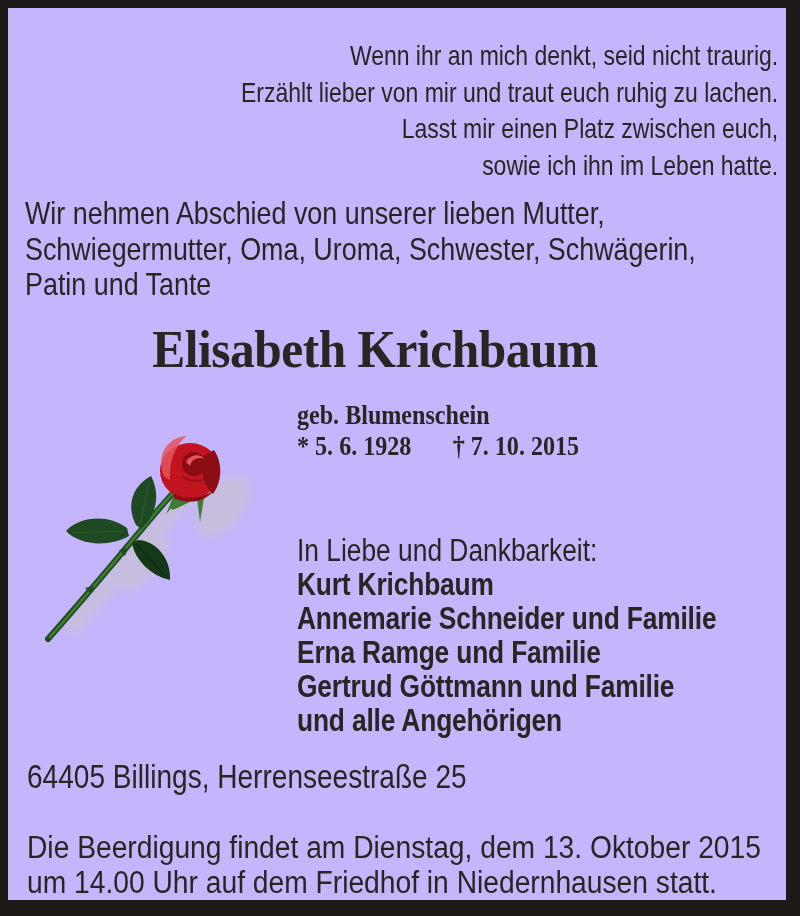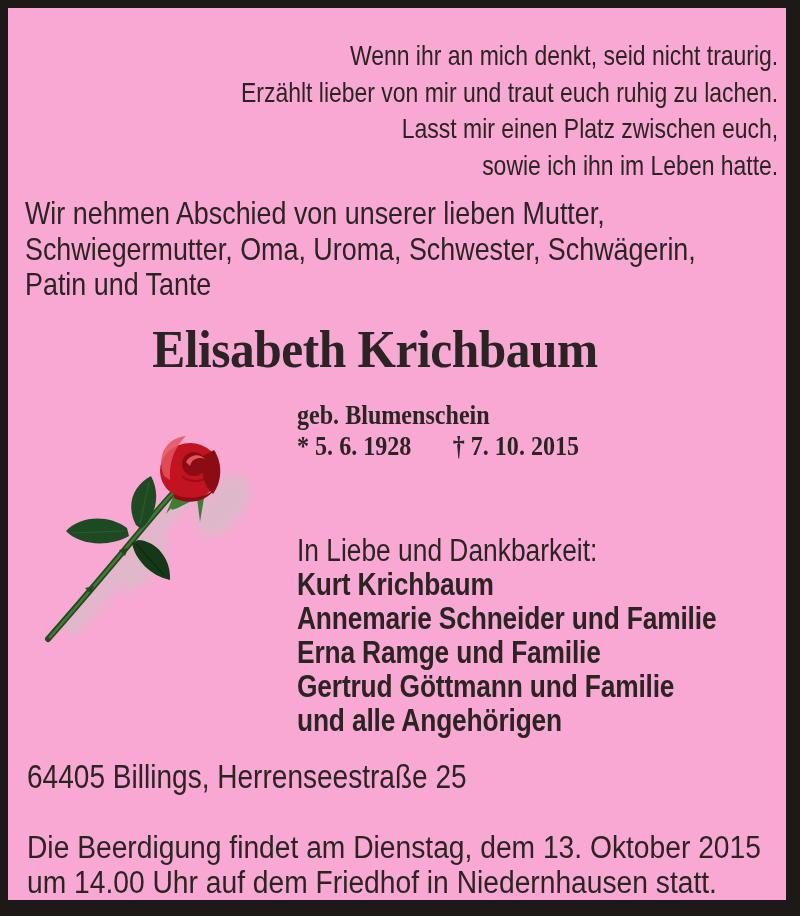--- a/index.html
+++ b/index.html
@@ -1,20 +1,20 @@
 <!DOCTYPE html>
 <html lang="de"><head>
 <meta charset="utf-8">
 <style>
   html, body { margin: 0; padding: 0; background: #888; }
   .sheet {
     position: relative;
     width: 800px;
     height: 916px;
-    background: #f9a8d4;
+    background: #c4b5fd;
     overflow: hidden;
     font-family: "Liberation Sans", sans-serif;
     color: #2a2522;
   }
   .frame {
     position: absolute;
     inset: 0;
     border-style: solid;
     border-color: #1c1917;
     border-width: 8px 14px 16px 8px;

